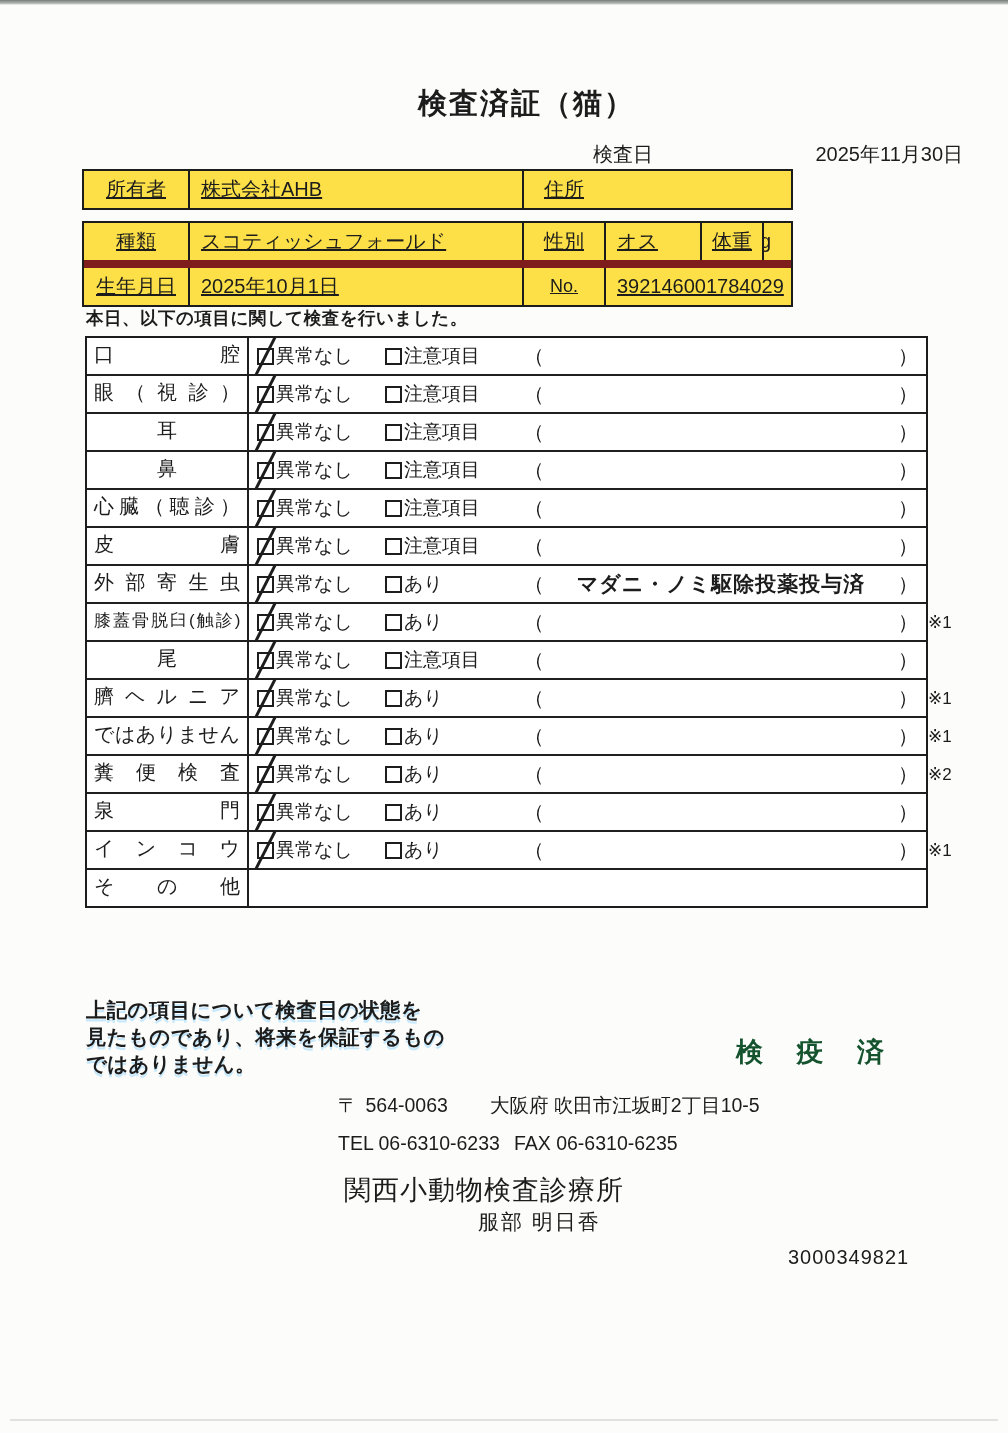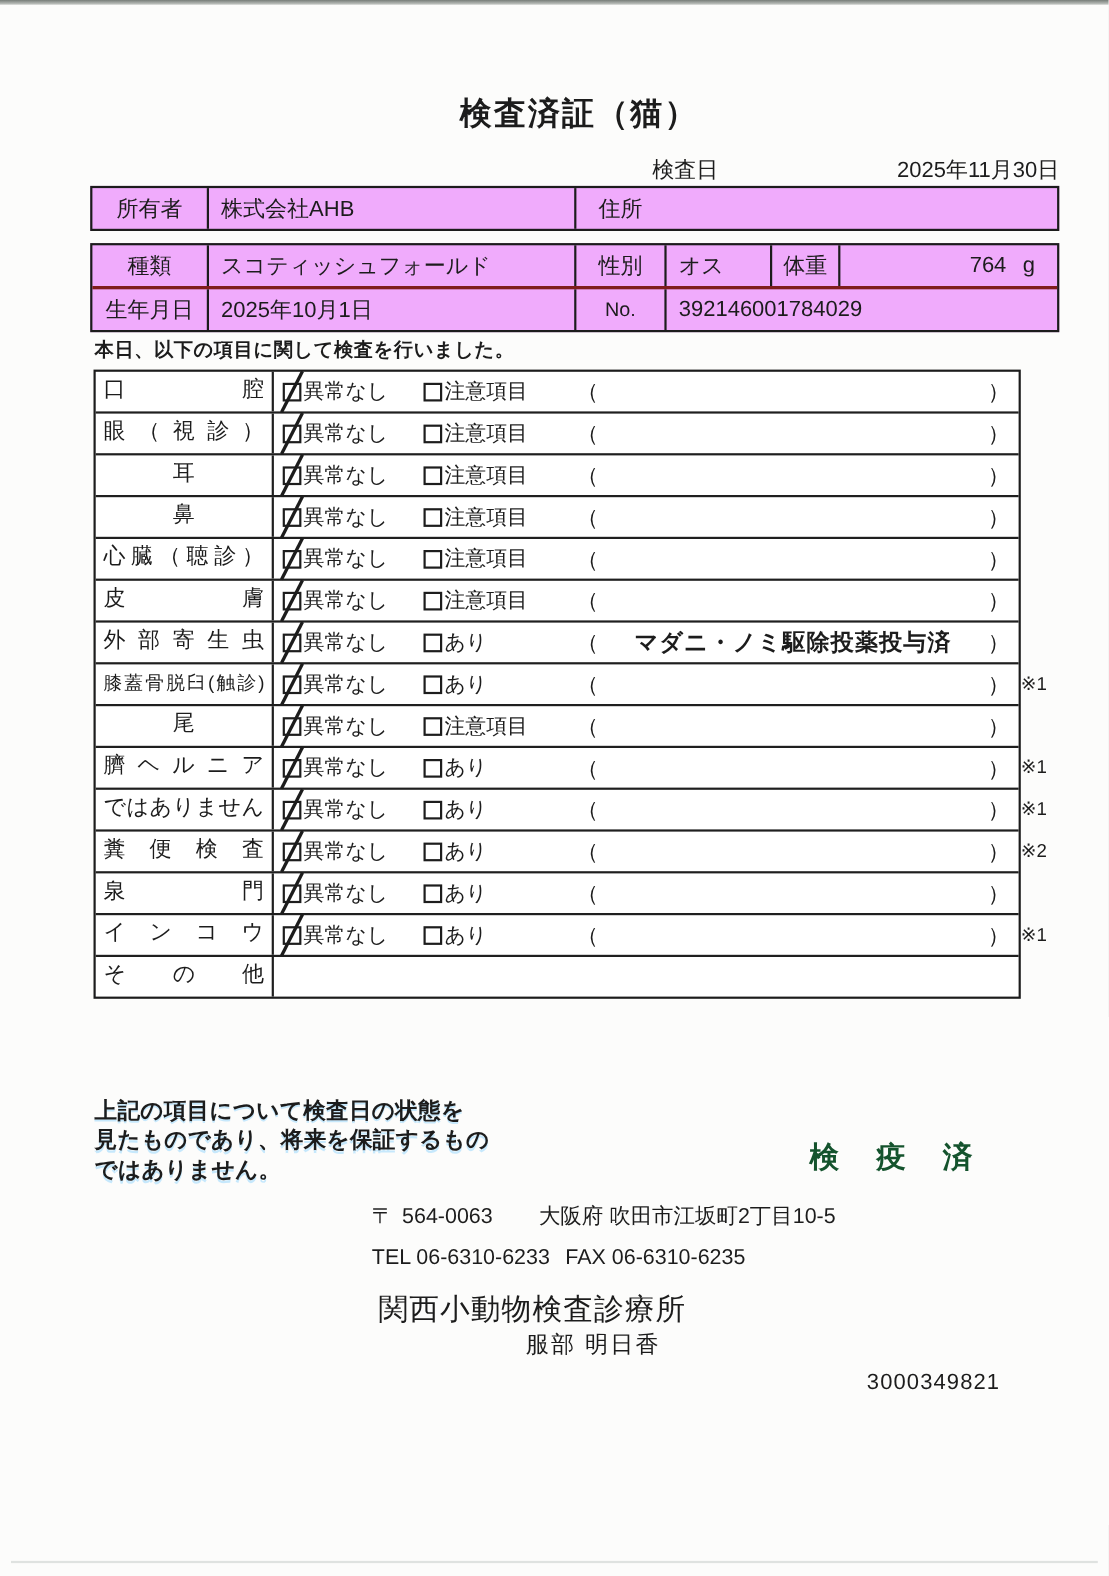--- a/index.html
+++ b/index.html
@@ -12,23 +12,23 @@
   .scan-top { position:absolute; left:0; top:0; width:100%; height:5px;
     background:linear-gradient(#777d78,#b9bdb9 70%,rgba(255,255,255,0)); }
   .scan-bottom { position:absolute; left:10px; right:10px; top:1419px; height:2px; background:#dfe2e0; }
 
   .title { position:absolute; left:418px; top:84px; font-size:29px; font-weight:bold; letter-spacing:2px; }
 
   .date-row { position:absolute; left:593px; top:141px; right:45px;
     display:flex; justify-content:space-between; font-size:20px; }
 
   
-  .htable { position:absolute; left:82px; width:881px; border:2.5px solid #1c1c1c; box-sizing:border-box; background:#f0abfc; }
+  .htable { position:absolute; left:82px; width:711px; border:2.5px solid #1c1c1c; box-sizing:border-box; background:#fde047;text-decoration:underline; }
   .hrow { display:flex; height:37px; }
-  .hrow + .hrow { border-top:3px solid #7f1d1d; }
+  .hrow + .hrow { border-top:8px solid #7f1d1d; }
   .hcell { box-sizing:border-box; display:flex; align-items:center; font-size:20px; overflow:hidden; white-space:nowrap; }
   .hcell.lab { justify-content:center; }
   .hcell.val { padding-left:11px; }
   .hcell.bl { border-left:2px solid #1c1c1c; }
   .w-owner-lab { width:104px; }
   .w-owner-val { width:334px; }
   .w-mid-lab { width:82px; }
   .w-sex-val { width:96px; }
   .w-wt-lab { width:62px; justify-content:center; }
   .flex1 { flex:1; }

